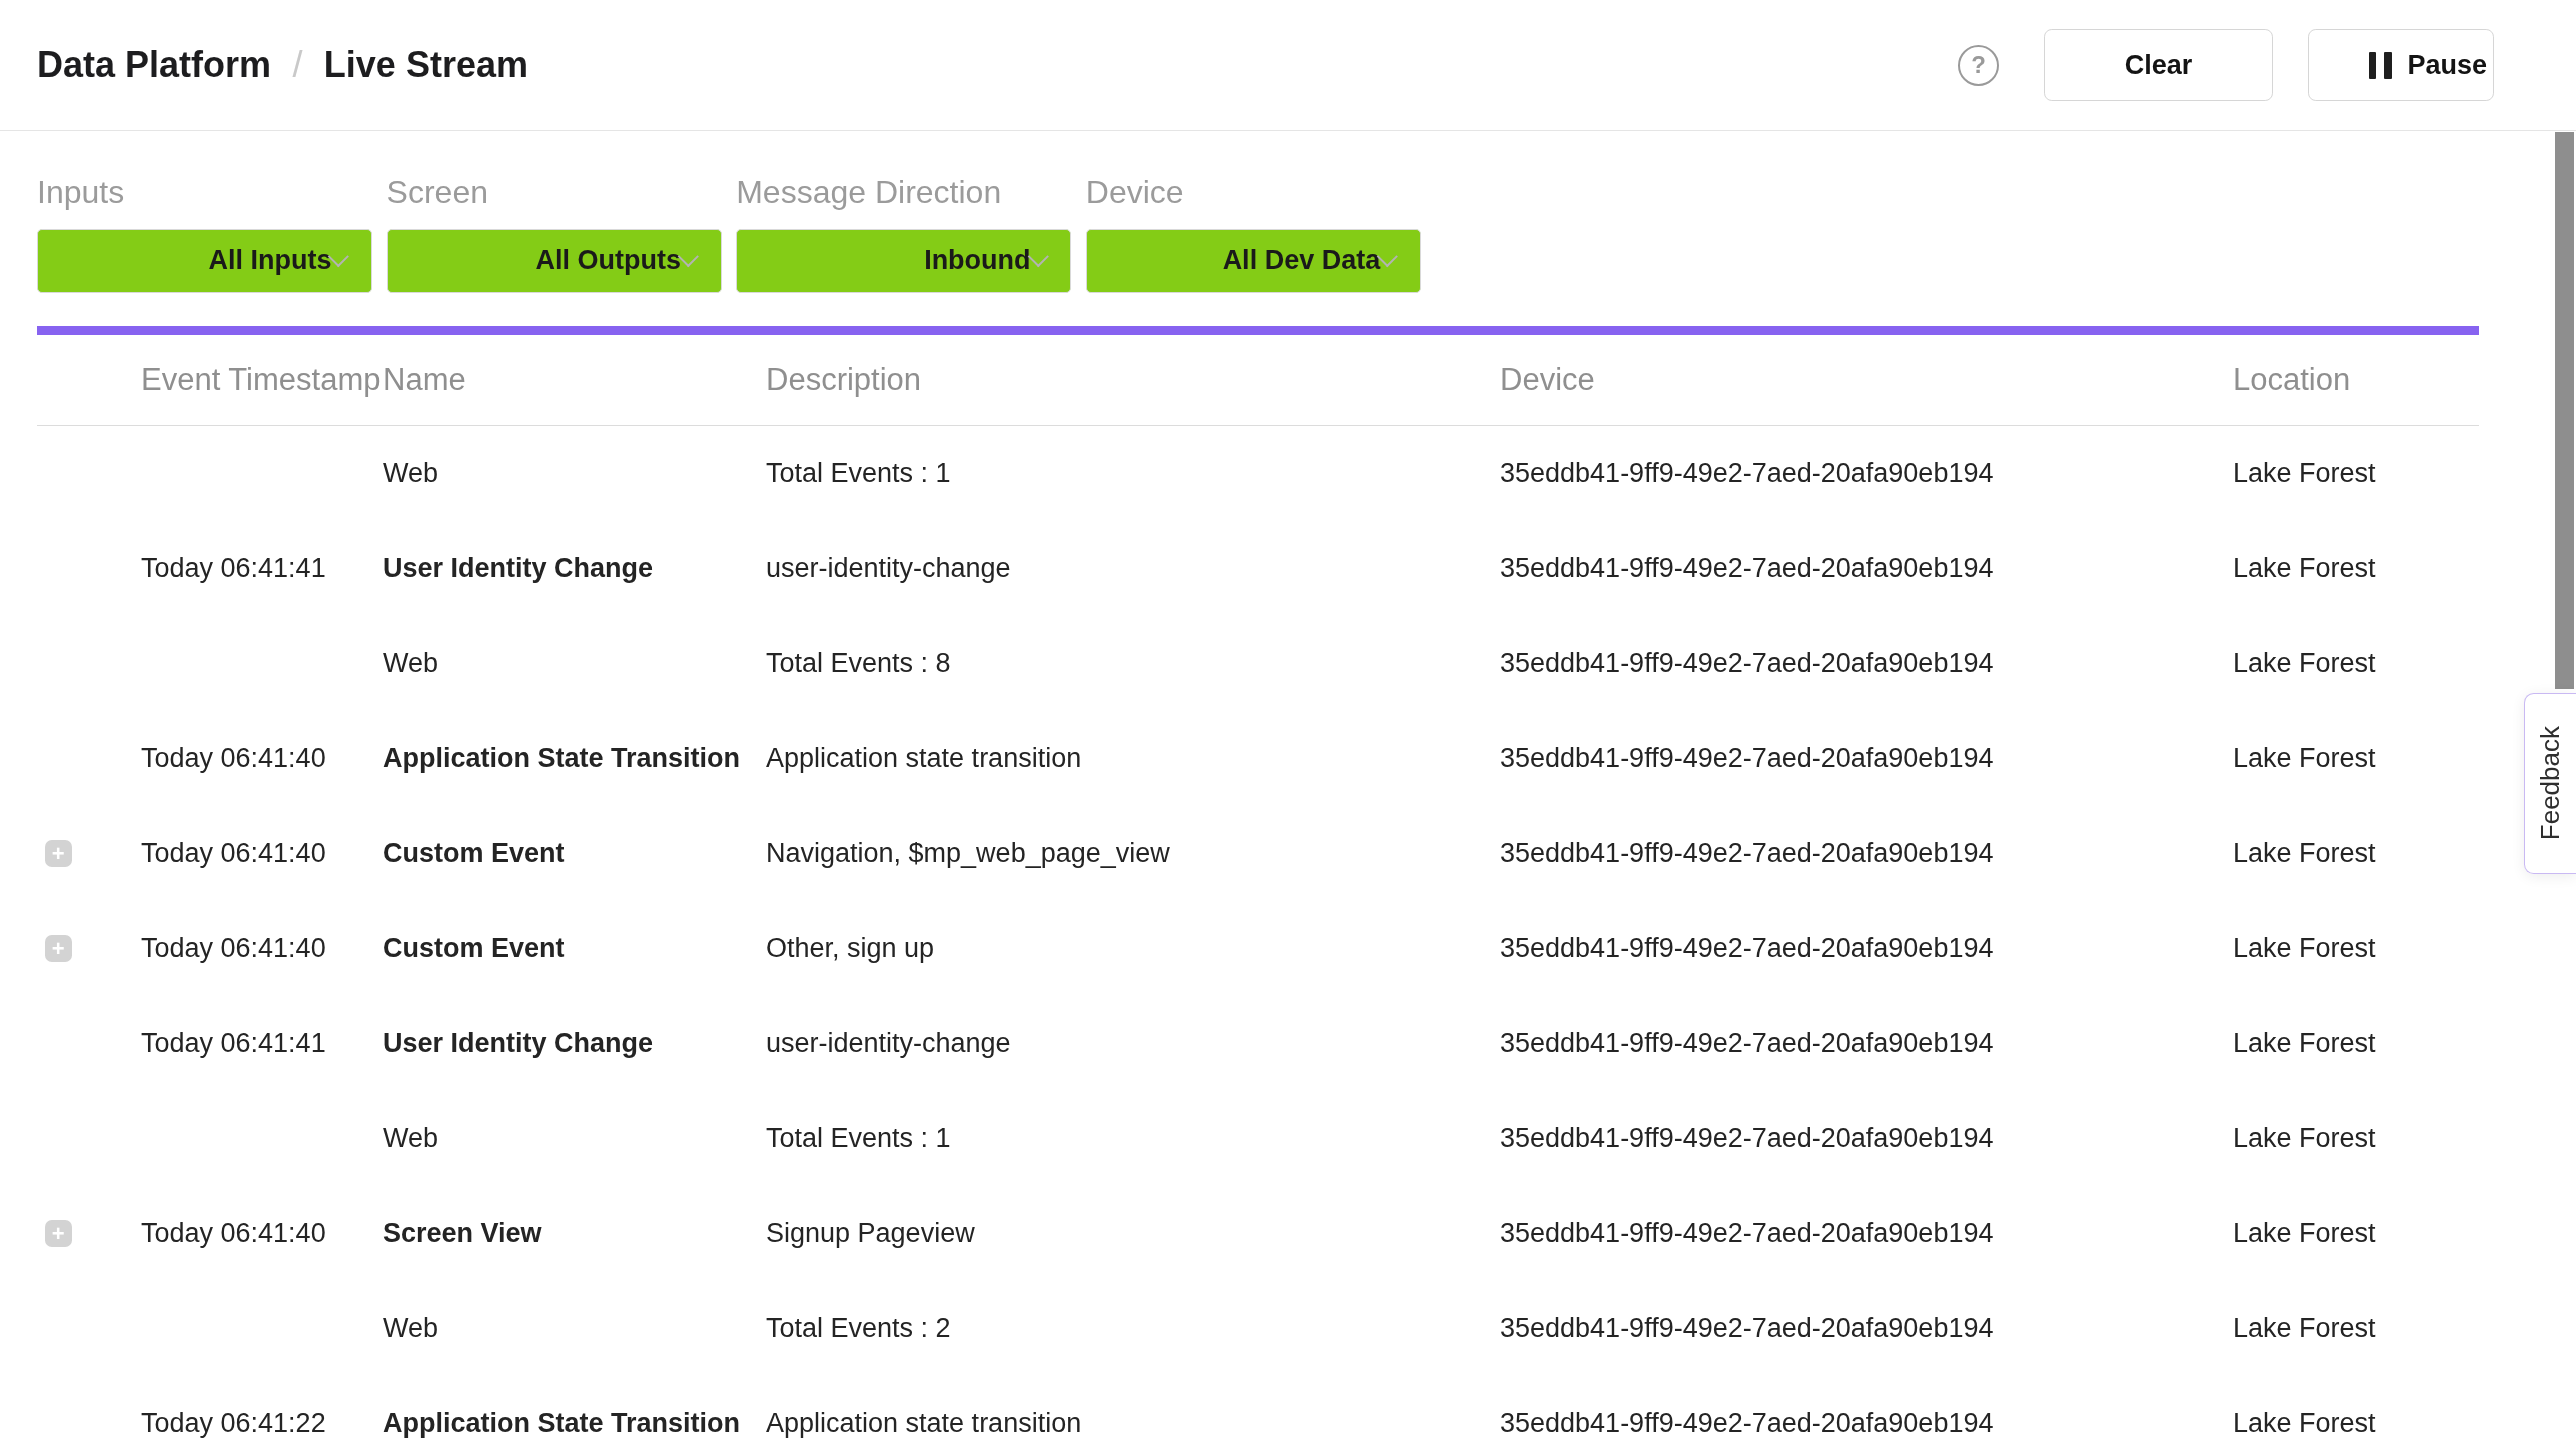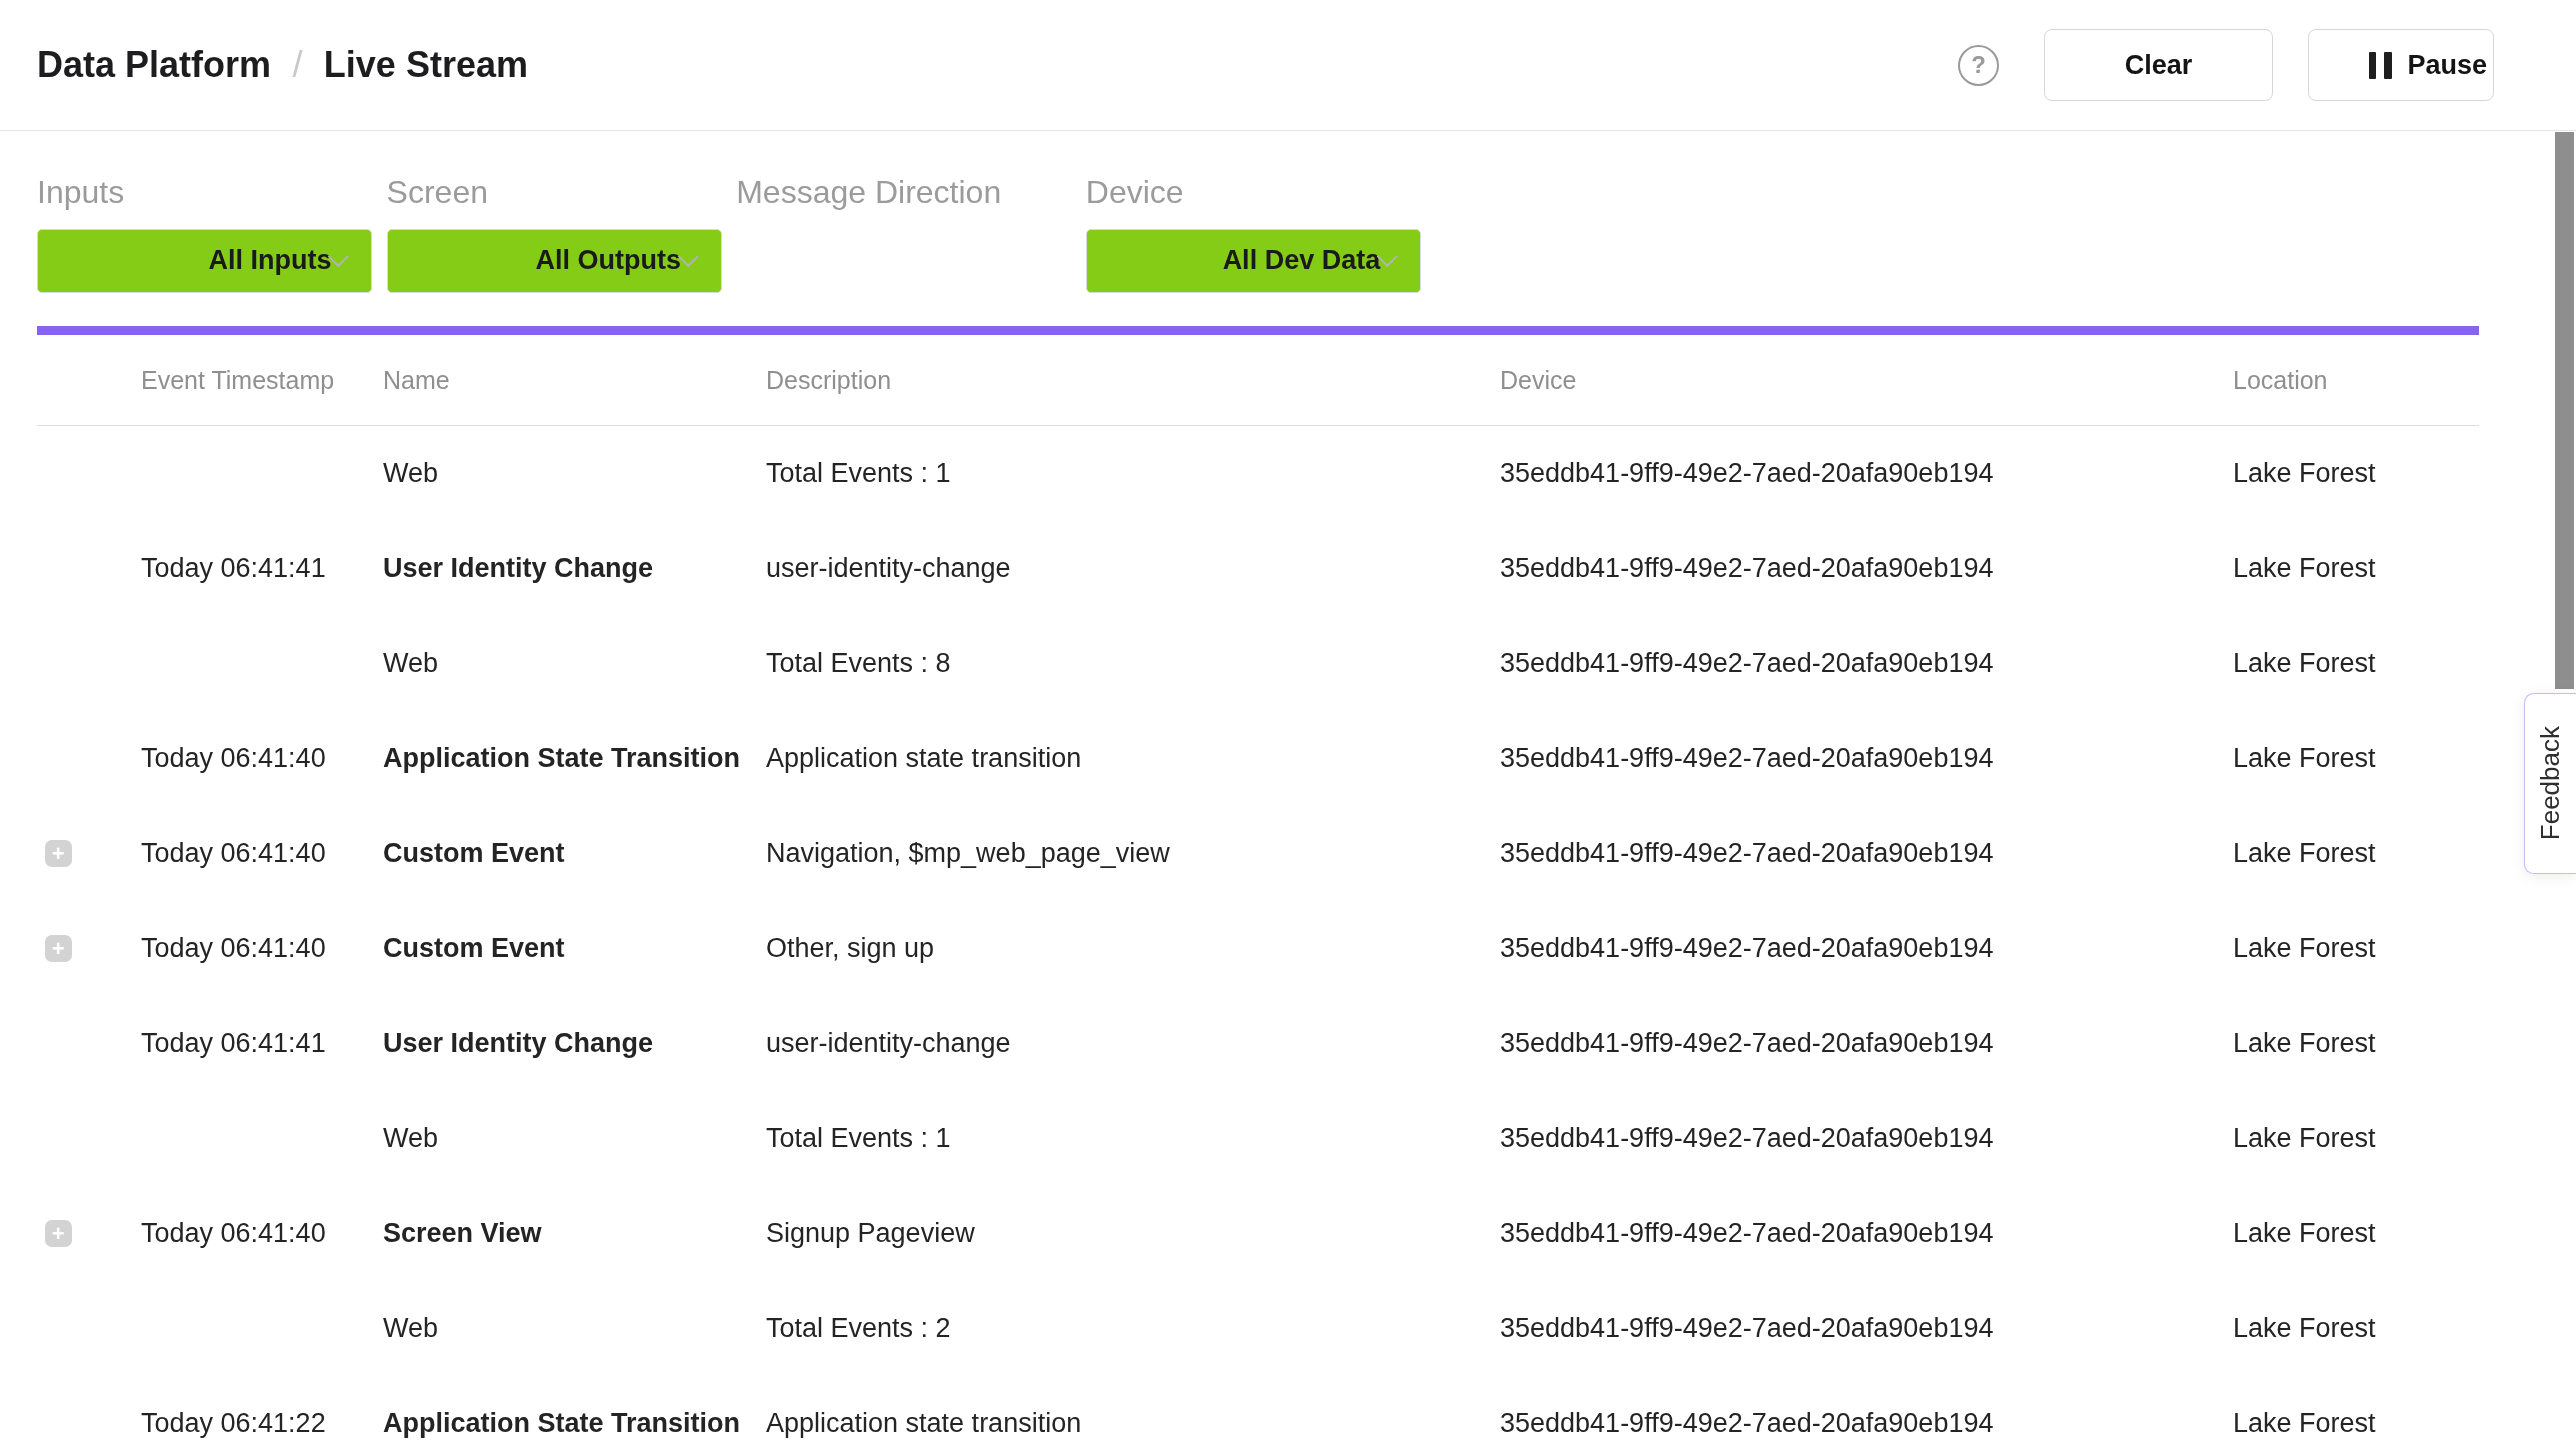--- a/index.html
+++ b/index.html
@@ -48,21 +48,21 @@
   }
 
   
   .accent-bar { margin: 33px 0 0 37px; width: 2442px; height: 9.7px; background: #8763f0; }
 
   
   .table { margin-left: 37px; width: 2442px; font-size: 27px; color: #242424; }
   .thead, .tr {
     display: grid; grid-template-columns: 104px 242px 383px 734px 733px 247px; align-items: center;
   }
-  .thead { height: 91px; border-bottom: 1px solid #dcdcdc; color: #8f8f8f; font-size: 25px; font-weight: 400; }
+  .thead { height: 91px; border-bottom: 1px solid #dcdcdc; color: #8f8f8f; font-size: 31px; font-weight: 400; }
   .tr { height: 95px; }
   .td { overflow: hidden; white-space: nowrap; }
   .c-name.bold { font-weight: 700; }
   .expander {
     width: 27px; height: 27px; margin-left: 7.8px; border-radius: 6.8px; background: #d3d3d3; color: #ffffff;
     display: flex; align-items: center; justify-content: center;
     font-size: 22px; font-weight: 700; line-height: 1; cursor: pointer;
   }
   .expander.hidden { visibility: hidden; }
 
@@ -110,20 +110,24 @@
   </div>
   <div class="filter">
     <div class="filter-label">Screen</div>
     <div class="selectbox">
       <span class="select-value">All Outputs</span>
       <span class="chevron"></span>
     </div>
   </div>
   <div class="filter">
     <div class="filter-label">Message Direction</div>
+    <div class="selectbox">
+      <span class="select-value">Inbound</span>
+      <span class="chevron"></span>
+    </div>
   </div>
   <div class="filter">
     <div class="filter-label">Device</div>
     <div class="selectbox">
       <span class="select-value">All Dev Data</span>
       <span class="chevron"></span>
     </div>
   </div>
 </div>
 

